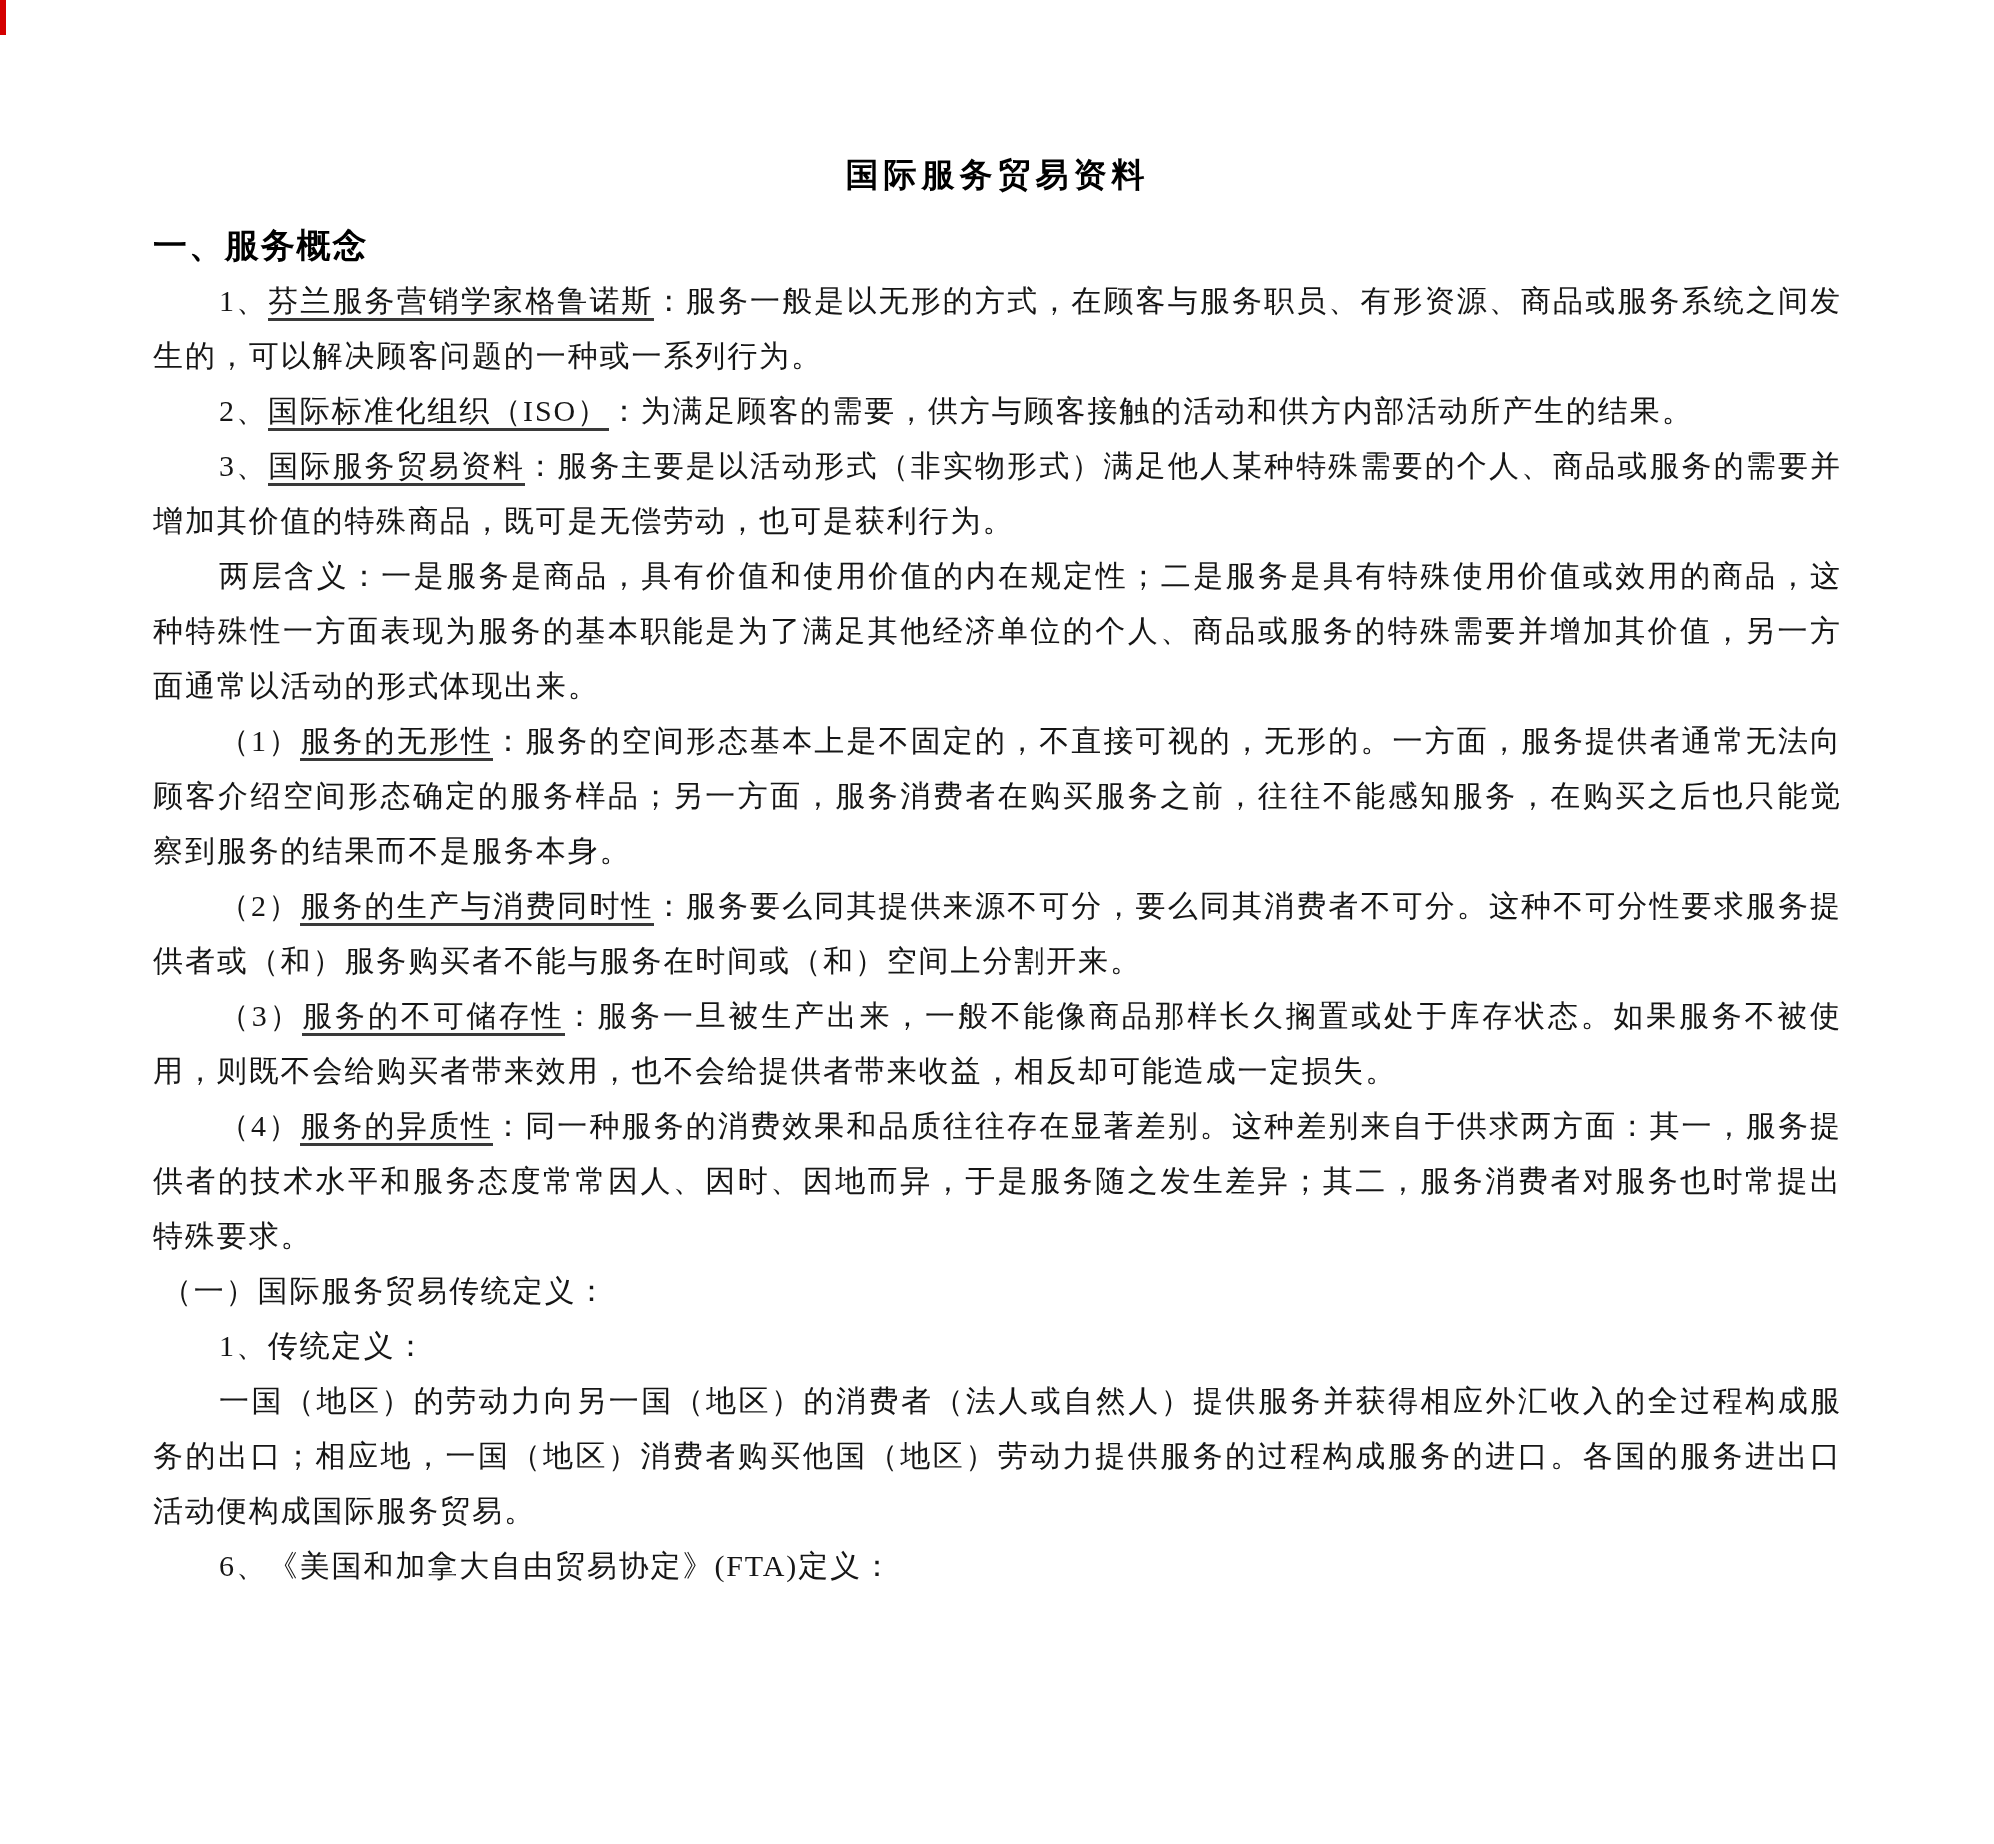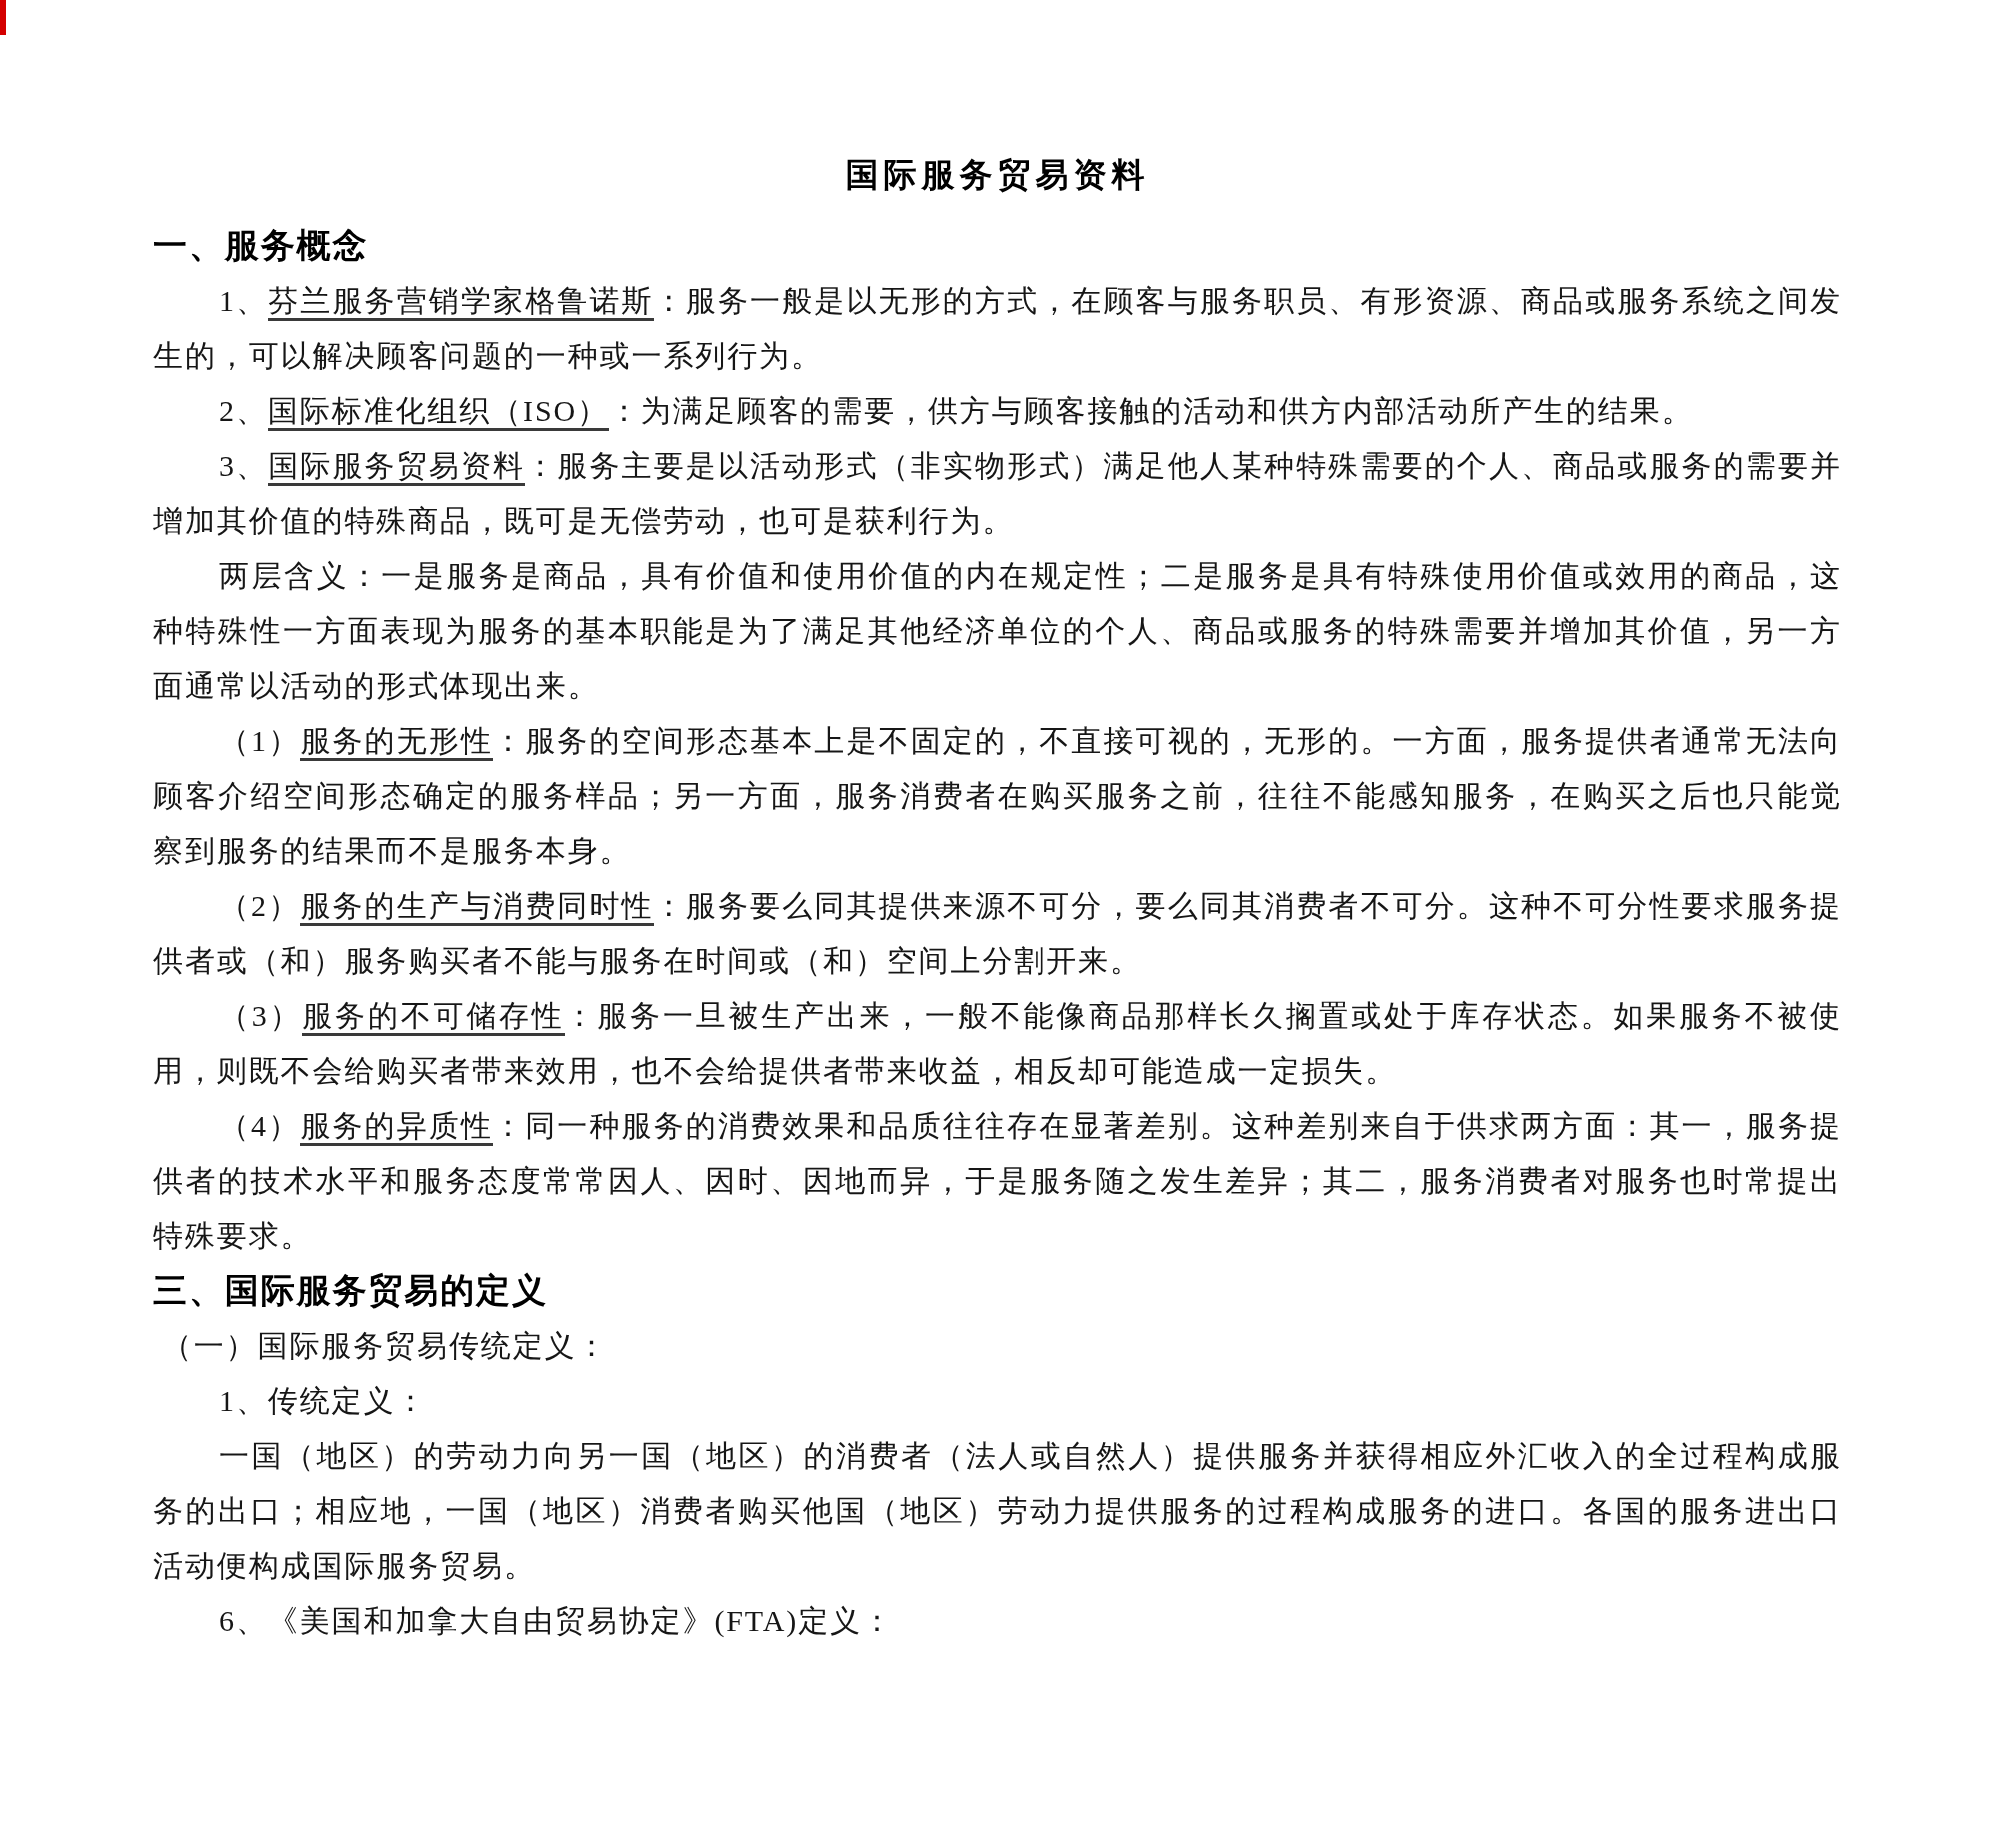--- a/index.html
+++ b/index.html
@@ -84,21 +84,20 @@
 
 
   <p class="para indent"><span>（1）</span><span class="u">服务的无形性</span><span>：服务的空间形态基本上是不固定的，不直接可视的，无形的。一方面，服务提供者通常无法向顾客介绍空间形态确定的服务样品；另一方面，服务消费者在购买服务之前，往往不能感知服务，在购买之后也只能觉察到服务的结果而不是服务本身。</span></p>
 
   <p class="para indent"><span>（2）</span><span class="u">服务的生产与消费同时性</span><span>：服务要么同其提供来源不可分，要么同其消费者不可分。这种不可分性要求服务提供者或（和）服务购买者不能与服务在时间或（和）空间上分割开来。</span></p>
 
   <p class="para indent"><span>（3）</span><span class="u">服务的不可储存性</span><span>：服务一旦被生产出来，一般不能像商品那样长久搁置或处于库存状态。如果服务不被使用，则既不会给购买者带来效用，也不会给提供者带来收益，相反却可能造成一定损失。</span></p>
 
   <p class="para indent"><span>（4）</span><span class="u">服务的异质性</span><span>：同一种服务的消费效果和品质往往存在显著差别。这种差别来自于供求两方面：其一，服务提供者的技术水平和服务态度常常因人、因时、因地而异，于是服务随之发生差异；其二，服务消费者对服务也时常提出特殊要求。</span></p>
 
-  <h2>三、国际服务贸易的定义</h2>
 
   <p class="para indent-sm"><span>（一）国际服务贸易传统定义：</span></p>
 
   <p class="para indent"><span>1、传统定义：</span></p>
 
   <p class="para indent"><span>一国（地区）的劳动力向另一国（地区）的消费者（法人或自然人）提供服务并获得相应外汇收入的全过程构成服务的出口；相应地，一国（地区）消费者购买他国（地区）劳动力提供服务的过程构成服务的进口。各国的服务进出口活动便构成国际服务贸易。</span></p>
 
   <p class="para indent"><span>6、《美国和加拿大自由贸易协定》(FTA)定义：</span></p>
 
 </div>

